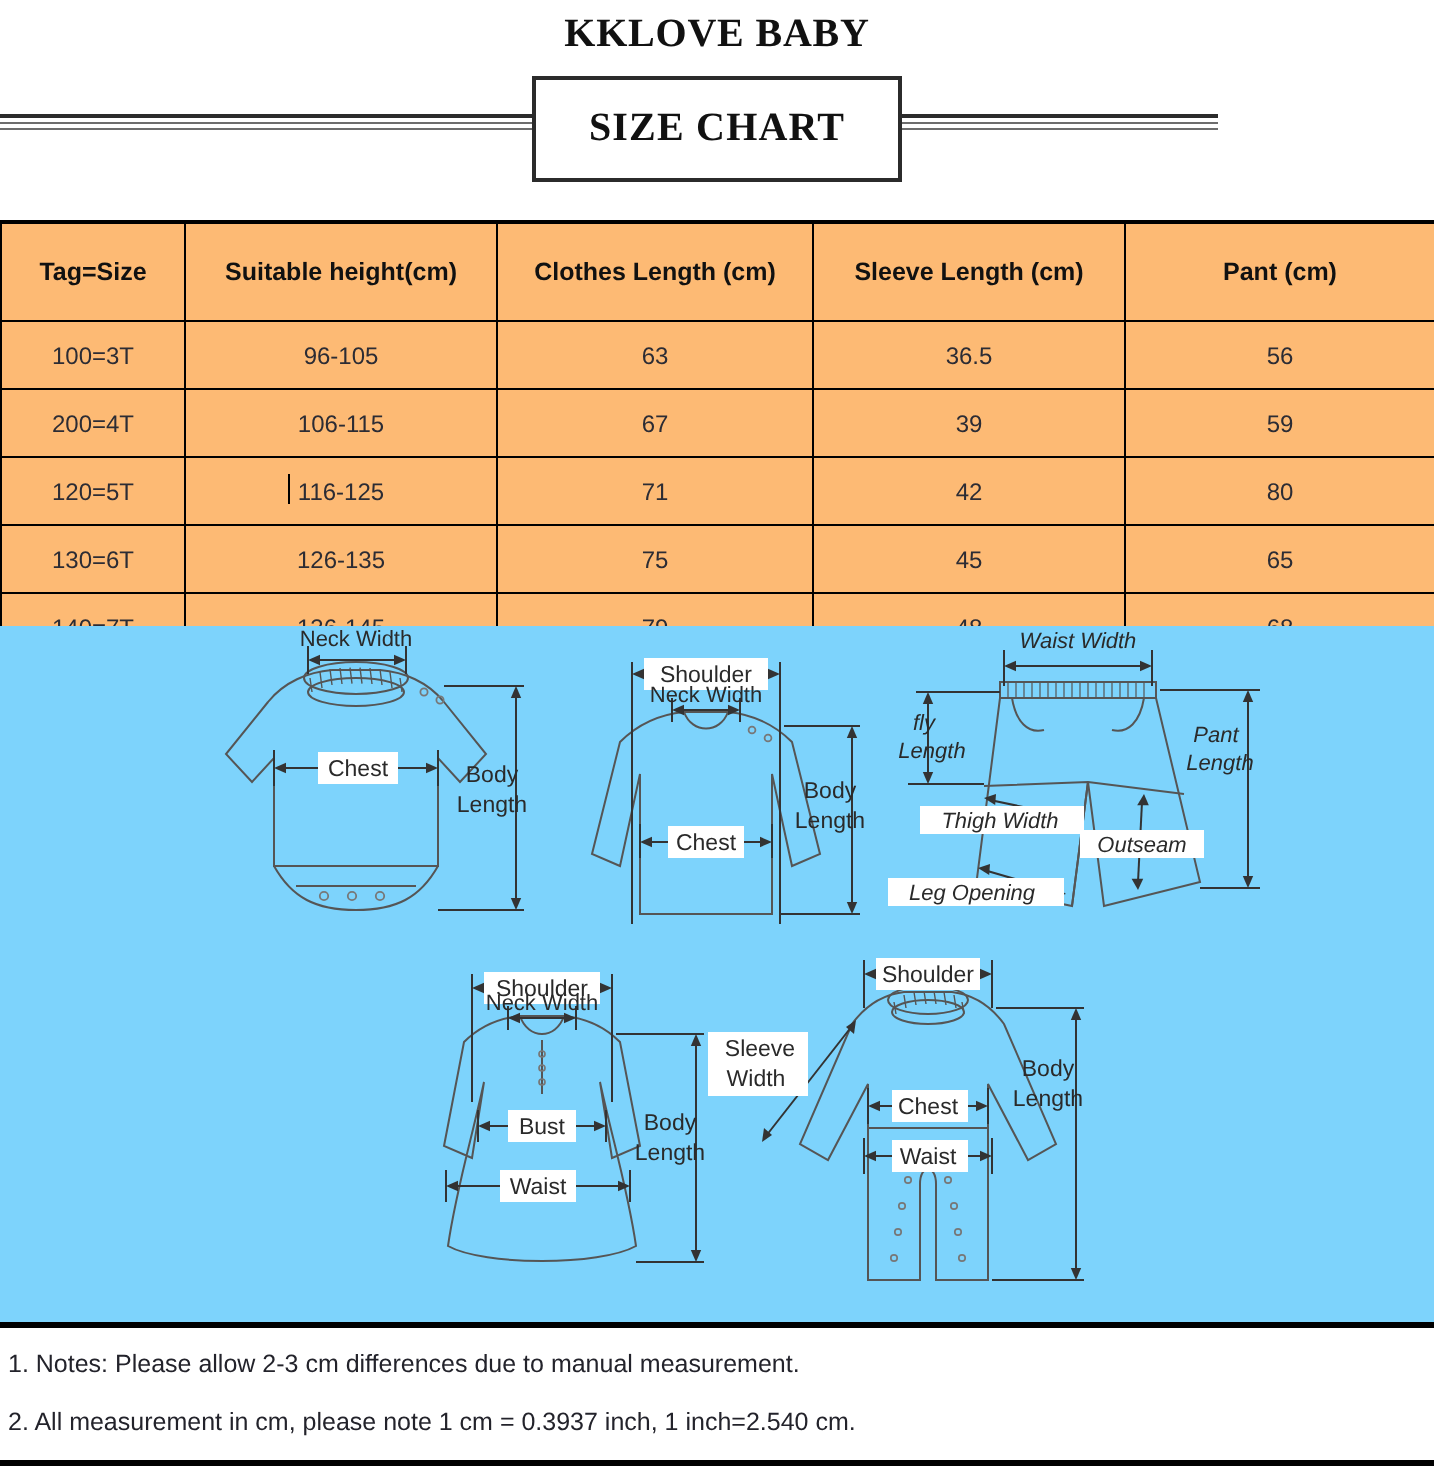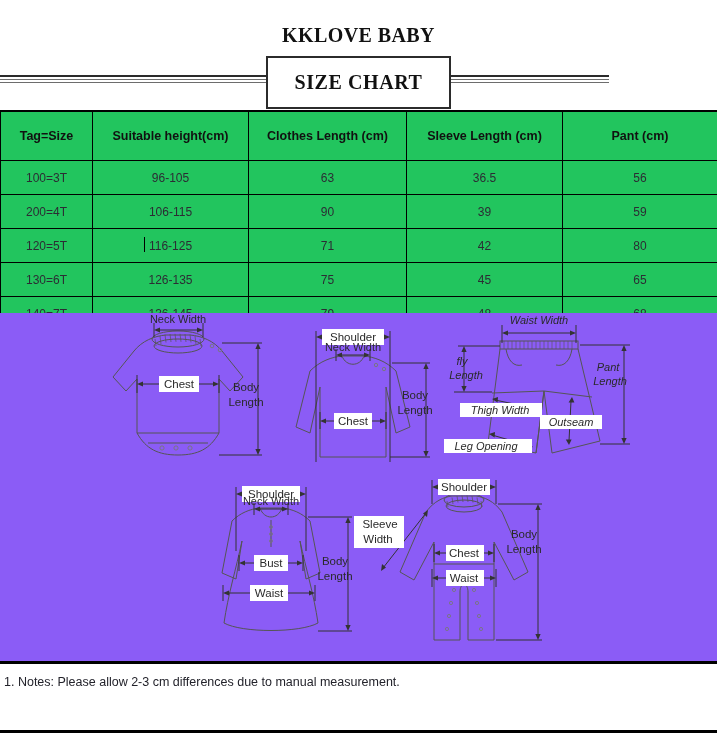--- a/index.html
+++ b/index.html
@@ -14,21 +14,20 @@
     font-family: "Liberation Sans", sans-serif;
     color: #1a1a1a;
     overflow: hidden;
   }
 
   
   .header {
     position: relative;
     height: 108px;
     width: 609px;
-    margin-top: 18px;
   }
   .brand-title {
     position: absolute;
     top: 6px;
     left: 0;
     width: 717px;
     text-align: center;
     font-family: "Liberation Serif", serif;
     font-weight: bold;
     font-size: 20px;
@@ -83,21 +82,21 @@
   table.size-table {
     border-collapse: collapse;
     width: 717px;
     table-layout: fixed;
   }
   table.size-table th,
   table.size-table td {
     border: 1px solid #000000;
     text-align: center;
     vertical-align: middle;
-    background: #22c55e;
+    background: #fdba74;
   }
   table.size-table th {
     height: 46px;
     font-size: 12.5px;
     font-weight: bold;
     color: #111111;
     border-top: 2px solid #000;
   }
   table.size-table td {
     height: 31px;
@@ -123,21 +122,21 @@
     left: 51px;
   }
 
   
   .diagrams {
     position: absolute;
     top: 313px;
     left: 0;
     width: 717px;
     height: 350px;
-    background: #8b5cf6;
+    background: #7dd3fc;
   }
   .diagram {
     position: absolute;
   }
   .d-onesie  { left: 62px;  top: 2px;  width: 215px; height: 155px; }
   .d-tshirt  { left: 258px; top: 4px;  width: 190px; height: 155px; }
   .d-pants   { left: 440px; top: 0px;  width: 215px; height: 165px; font-style: italic; }
   .d-dress   { left: 172px; top: 160px; width: 200px; height: 178px; }
   .d-romper  { left: 352px; top: 155px; width: 212px; height: 182px; }
 
@@ -226,21 +225,21 @@
       <tr>
         <td>100=3T</td>
         <td>96-105</td>
         <td>63</td>
         <td>36.5</td>
         <td>56</td>
       </tr>
       <tr>
         <td>200=4T</td>
         <td>106-115</td>
-        <td>90</td>
+        <td>67</td>
         <td>39</td>
         <td>59</td>
       </tr>
       <tr>
         <td>120=5T</td>
         <td class="caret-cell"><span>116-125</span><span class="caret"></span></td>
         <td>71</td>
         <td>42</td>
         <td>80</td>
       </tr>
@@ -607,14 +606,15 @@
       <text x="172" y="70" font-size="11.5" text-anchor="middle">Body</text>
       <text x="172" y="85" font-size="11.5" text-anchor="middle">Length</text>
     </svg>
   </div>
 
 </div>
 
 <div class="notes-divider"></div>
 <div class="notes">
   <div class="note-line note-1">1. Notes: Please allow 2-3 cm differences due to manual measurement.</div>
+  <div class="note-line note-2">2. All measurement in cm, please note 1 cm = 0.3937 inch, 1 inch=2.540 cm.</div>
 </div>
 <div class="notes-bottom"></div>
 
 </body></html>

